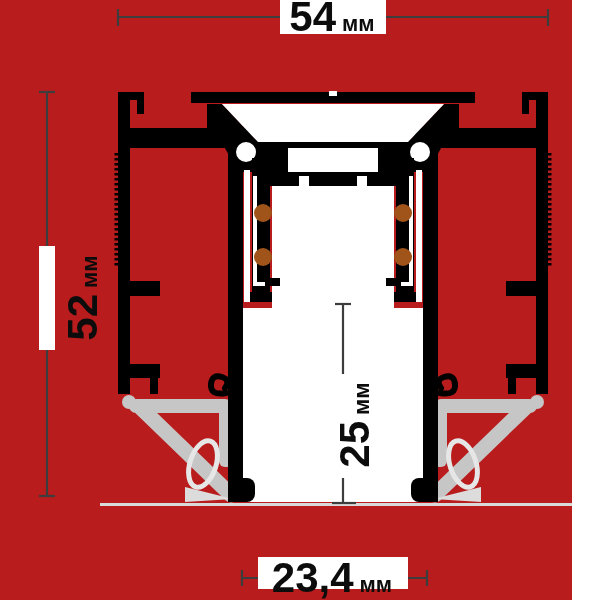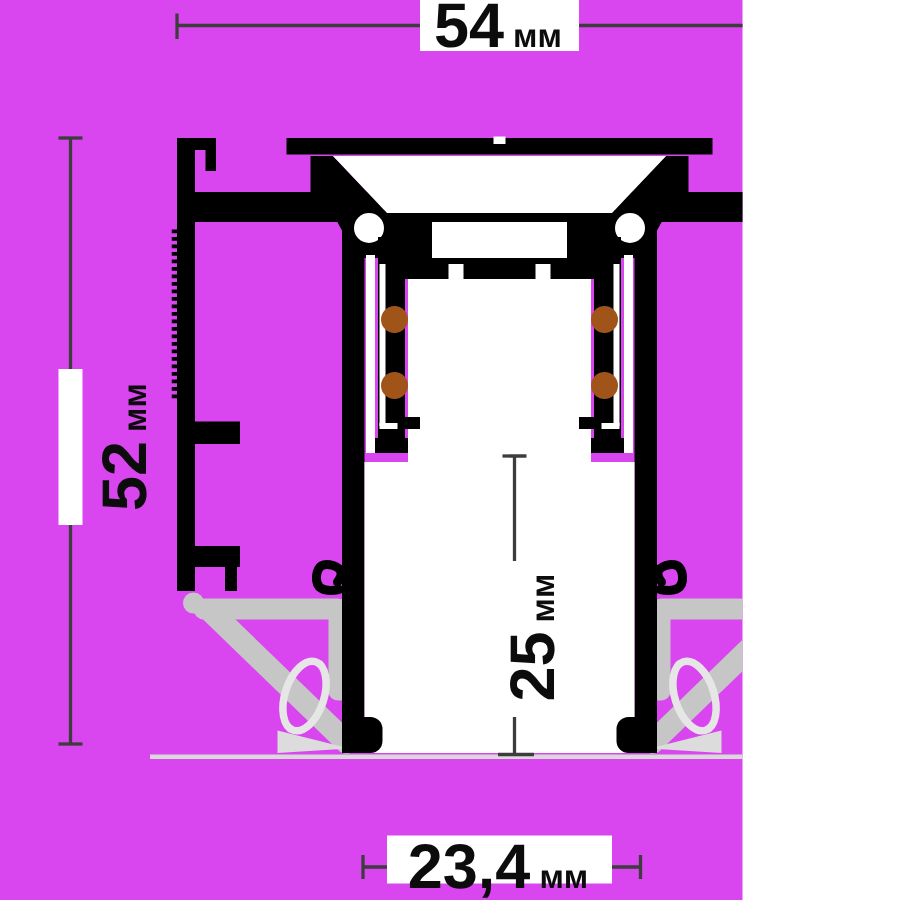--- a/index.html
+++ b/index.html
@@ -1,16 +1,16 @@
 <!DOCTYPE html>
 <html><head>
 <meta charset="utf-8">
 <style>
   html,body{margin:0;padding:0;background:#ffffff;}
-  .stage{position:relative;width:495px;height:600px;background:#d946ef;overflow:hidden;
+  .stage{position:relative;width:572px;height:600px;background:#b91c1c;overflow:hidden;
          font-family:"Liberation Sans", sans-serif;}
   svg{display:block;}
   .dim-num{font-family:"Liberation Sans", sans-serif;font-weight:bold;font-size:42px;fill:#0c0c0c;}
   .dim-unit{font-family:"Liberation Sans", sans-serif;font-weight:bold;font-size:22px;fill:#0c0c0c;}
   .dim-stroke{stroke:#3d3d3d;stroke-width:2.2;fill:none;}
   .blk{fill:#000000;}
   .wht{fill:#ffffff;}
 </style>
 </head>
 <body>

